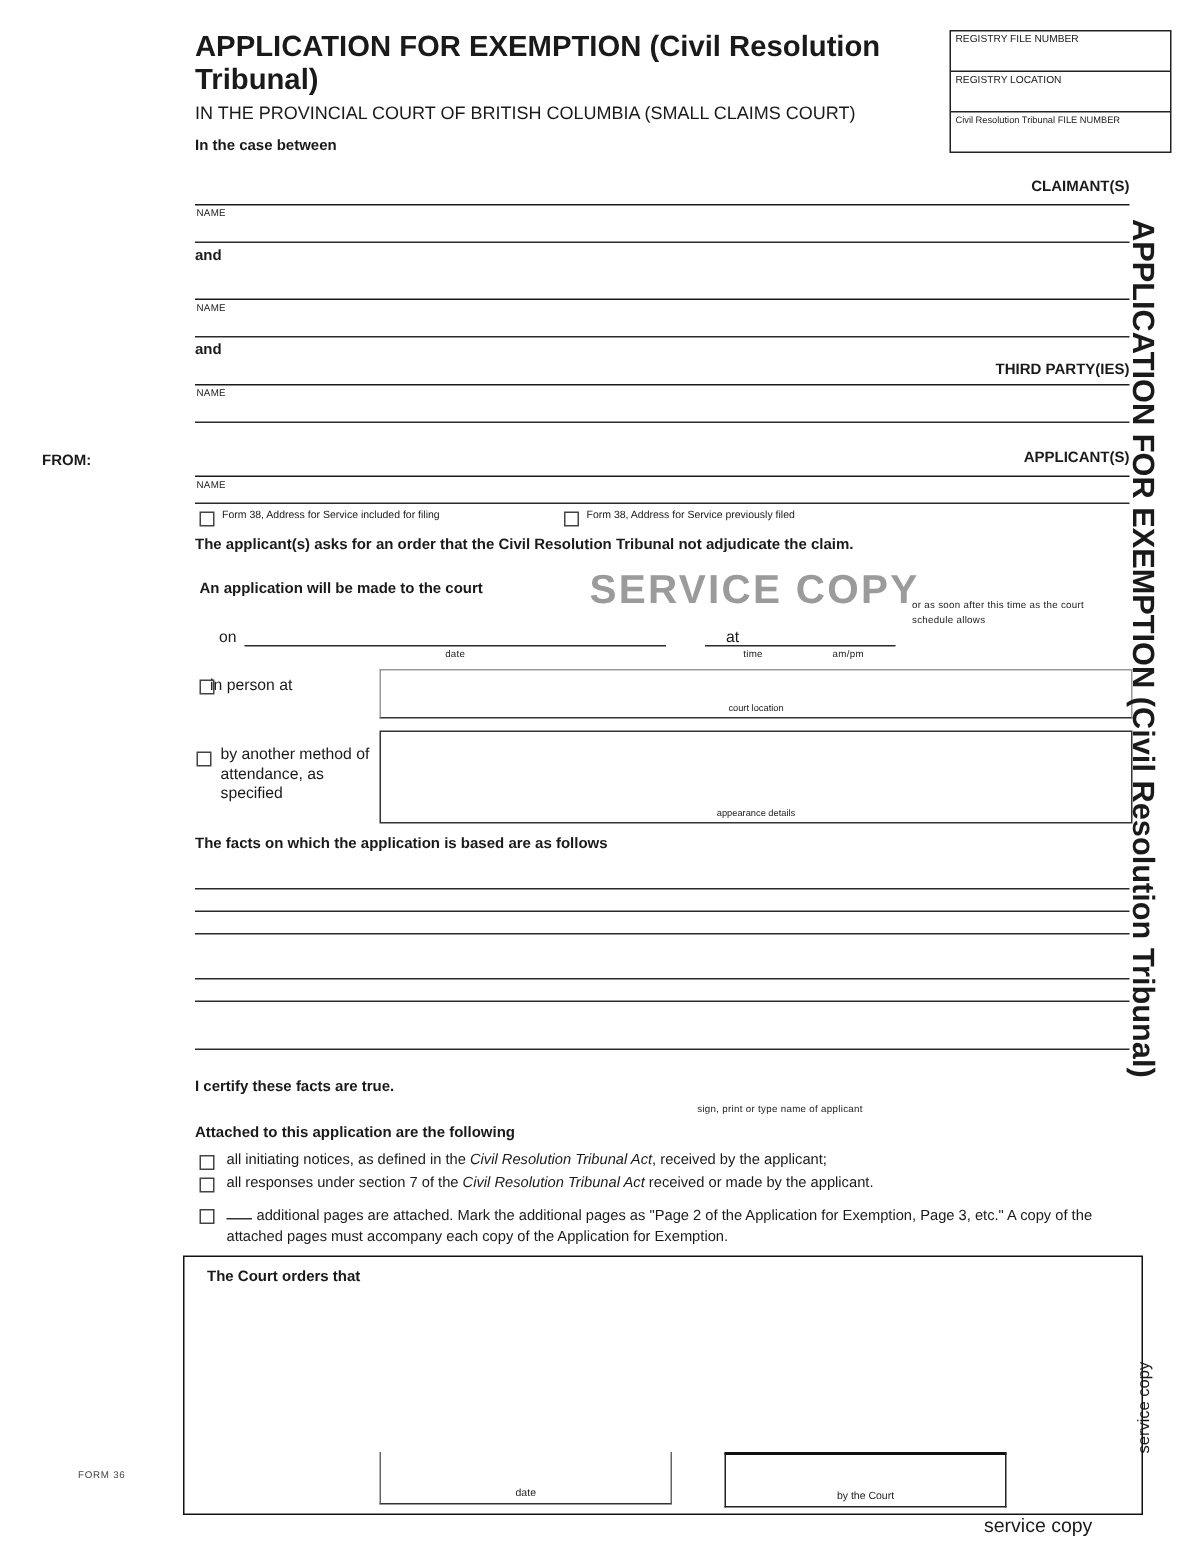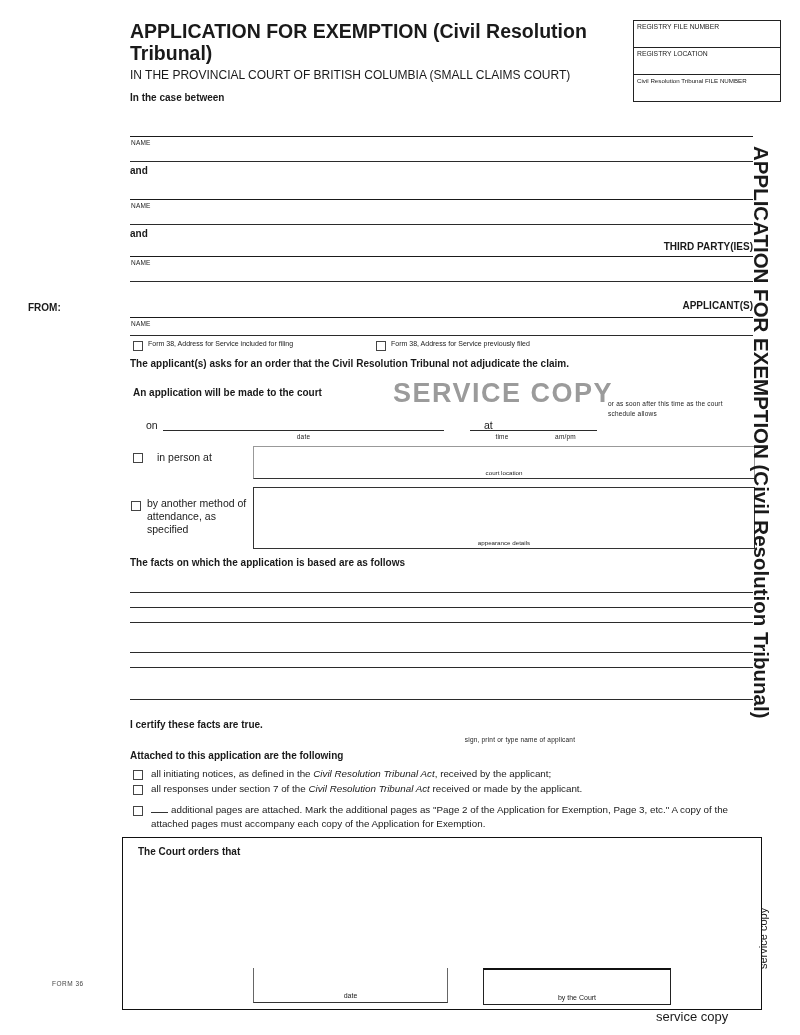--- a/index.html
+++ b/index.html
@@ -52,20 +52,21 @@
       <span>REGISTRY FILE NUMBER</span>
     </div>
     <div class="regcell">
       <span>REGISTRY LOCATION</span>
     </div>
     <div class="regcell">
       <span>Civil Resolution Tribunal FILE NUMBER</span>
     </div>
   </div>
 
+  <div class="abs b t11 right" style="left:130px;top:119px;width:623px;">CLAIMANT(S)</div>
   <div class="hline" style="left:130px;top:136px;width:623px;"></div>
   <div class="abs tiny" style="left:131px;top:139px;">NAME</div>
   <div class="wline" style="left:130px;top:161px;width:623px;"></div>
 
   <div class="abs b t11" style="left:130px;top:165px;">and</div>
 
   <div class="hline" style="left:130px;top:199px;width:623px;"></div>
   <div class="abs tiny" style="left:131px;top:202px;">NAME</div>
   <div class="wline" style="left:130px;top:224px;width:623px;"></div>
 
@@ -95,21 +96,21 @@
 
   <div class="abs t10" style="left:146px;top:419px;">on</div>
   <div class="wline" style="left:163px;top:430px;width:281px;"></div>
   <div class="abs tiny center" style="left:163px;top:433px;width:281px;">date</div>
   <div class="abs t10" style="left:452px;top:419px;margin-left:32px;">at</div>
   <div class="wline" style="left:470px;top:430px;width:127px;"></div>
   <div class="abs tiny center" style="left:470px;top:433px;width:64px;">time</div>
   <div class="abs tiny center" style="left:534px;top:433px;width:63px;">am/pm</div>
 
   <div class="cb" style="left:133px;top:453px;"></div>
-  <div class="abs t10" style="left:157px;top:451px;">in person at</div>
+  <div class="abs t10" style="left:140px;top:451px;">in person at</div>
   <div class="locbox">
     <div class="inlabel">court location</div>
   </div>
 
   <div class="cb" style="left:131px;top:501px;"></div>
   <div class="abs t10" style="left:147px;top:497px;width:110px;">by another method of attendance, as specified</div>
   <div class="appbox">
     <div class="inlabel">appearance details</div>
   </div>
 

